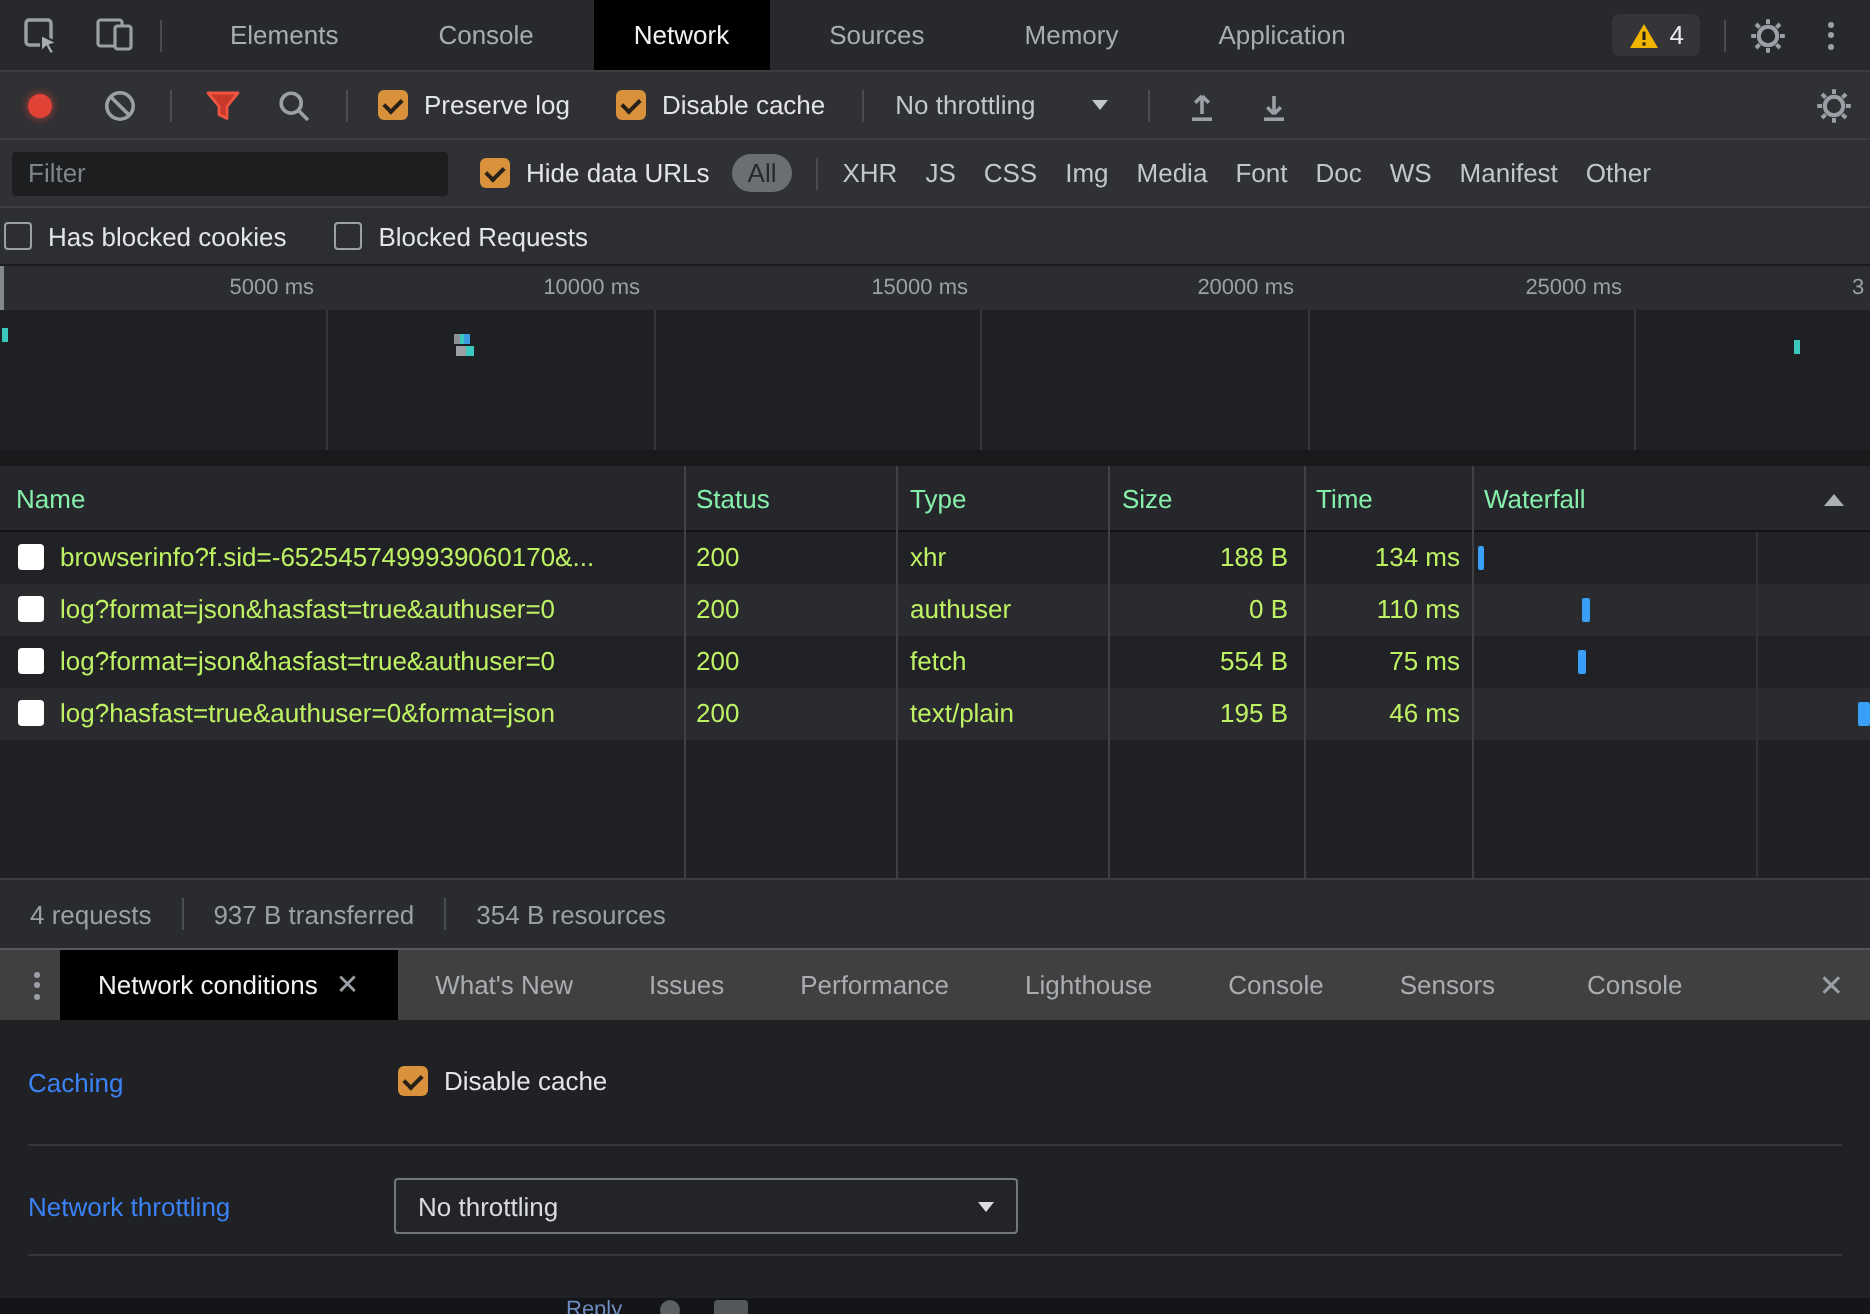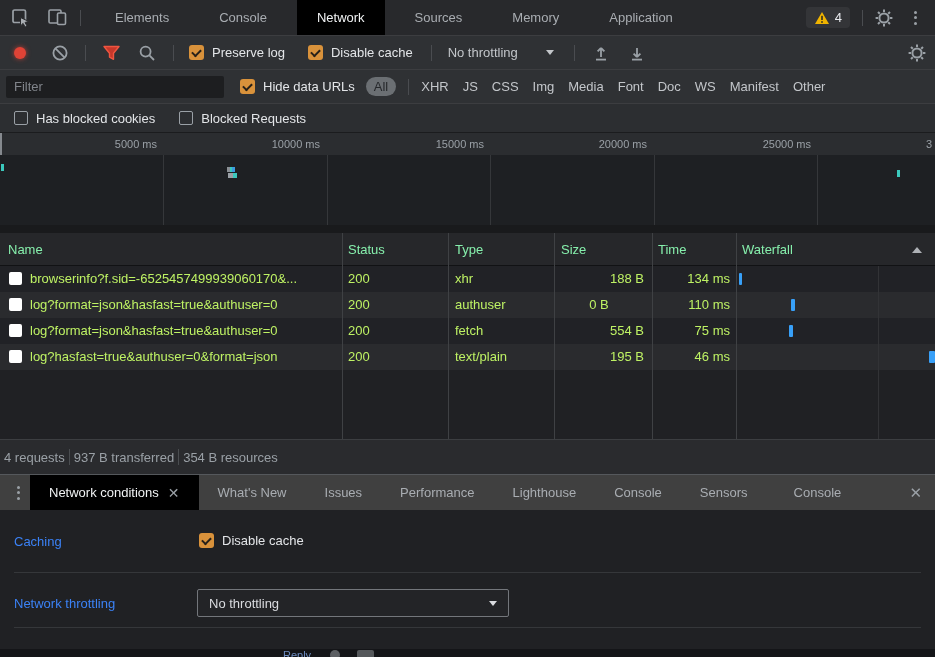--- a/index.html
+++ b/index.html
@@ -28,21 +28,21 @@
 
   
   .filter-bar { position:absolute; top:70px; left:0; width:935px; height:34px; background:#2f3134; border-bottom:1px solid #3c3d40; display:flex; align-items:center; }
   .filter-input { width:218px; height:22px; margin-left:6px; background:#1d1e20; border:none; outline:none; border-radius:2px; color:#dadce0; padding:0 8px; font-size:13px; font-family:inherit; }
   .filter-input::placeholder { color:#80848a; }
   .chip { color:#c3c6ca; }
   .chip.active { background:#6b6f73; color:#26282b; border-radius:10px; padding:2px 8px; }
   .chip-row { display:flex; align-items:center; column-gap:14px; margin-left:12px; }
 
   
-  .options-row { position:absolute; top:104px; left:0; width:935px; height:29px; background:#2c2e31; border-bottom:1px solid #1b1c1e; display:flex; align-items:center; gap:24px; padding-left:14px; }
+  .options-row { position:absolute; top:104px; left:0; width:935px; height:29px; background:#2c2e31; border-bottom:1px solid #1b1c1e; display:flex; align-items:center; gap:24px; padding-left:2px; }
 
   
   .overview { position:absolute; top:133px; left:0; width:935px; height:100px; background:#1e2023; }
   .ov-labels { position:absolute; top:0; left:0; width:935px; height:22px; background:#2b2d30; }
   .ov-label { position:absolute; top:0; height:22px; line-height:22px; font-size:11px; color:#9aa0a6; text-align:right; }
   .ov-grid { position:absolute; top:0; width:1px; height:92px; background:#35373a; }
   .ov-foot { position:absolute; top:92px; left:0; width:935px; height:8px; background:#191a1c; }
   .ov-handle { position:absolute; top:0; left:0; width:2px; height:22px; background:#85898e; }
   .mark { position:absolute; }
 
@@ -55,21 +55,21 @@
   .net-row { position:absolute; left:0; width:935px; height:26px; }
   .net-row.odd { background:#212226; }
   .net-row.even { background:#2a2b2e; }
   .cell { position:absolute; top:0; height:26px; line-height:26px; color:#bef264; white-space:nowrap; overflow:hidden; }
   .file-ico { position:absolute; left:9px; top:6px; width:13px; height:13px; background:#fff; border-radius:2px; }
   .wf-bar { position:absolute; top:7px; height:12px; background:#38a0f8; border-radius:1px; }
   .sort-tri { position:absolute; right:13px; top:14px; width:0; height:0; border-left:5px solid transparent; border-right:5px solid transparent; border-bottom:6px solid #aeb1b6; }
 
   
   .summary { position:absolute; top:439px; left:0; width:935px; height:35px; background:#2a2b2e; border-top:1px solid #3c3e41; display:flex; align-items:center; color:#9aa0a6; }
-  .summary .item { padding:0 4px;text-align:right; }
+  .summary .item { padding:0 15px;text-align:right; }
   .summary .sep { width:1px; height:16px; background:#4a4d50; }
 
   
   .drawer-tabs { position:absolute; top:474px; left:0; width:935px; height:36px; background:#404040; border-top:1px solid #55585c; display:flex; align-items:center; }
   .d-tab { height:36px; display:flex; align-items:center; padding:0 19px; color:#a9adb2; }
   .d-tab.active { background:#000; color:#f1f3f4; gap:9px; }
   .tab-close { color:#9aa0a6; font-size:14px; }
   .kebab { display:flex; flex-direction:column; gap:2.5px; align-items:center; justify-content:center; width:24px; }
   .kebab i { width:3px; height:3px; border-radius:50%; background:#9aa0a6; }
 
@@ -268,21 +268,21 @@
       <span class="cell" style="left:455px">xhr</span>
       <span class="cell" style="left:554px;width:90px;text-align:right">188 B</span>
       <span class="cell" style="left:652px;width:78px;text-align:right">134 ms</span>
       <span class="wf-bar" style="left:739px;width:3px"></span>
     </div>
     <div class="net-row even" style="top:59px">
       <span class="file-ico"></span>
       <span class="cell" style="left:30px;width:305px">log?format=json&amp;hasfast=true&amp;authuser=0</span>
       <span class="cell" style="left:348px">200</span>
       <span class="cell" style="left:455px">authuser</span>
-      <span class="cell" style="left:554px;width:90px;text-align:center">0 B</span>
+      <span class="cell" style="left:554px;width:90px;text-align:right">0 B</span>
       <span class="cell" style="left:652px;width:78px;text-align:right">110 ms</span>
       <span class="wf-bar" style="left:791px;width:4px"></span>
     </div>
     <div class="net-row odd" style="top:85px">
       <span class="file-ico"></span>
       <span class="cell" style="left:30px;width:305px">log?format=json&amp;hasfast=true&amp;authuser=0</span>
       <span class="cell" style="left:348px">200</span>
       <span class="cell" style="left:455px">fetch</span>
       <span class="cell" style="left:554px;width:90px;text-align:right">554 B</span>
       <span class="cell" style="left:652px;width:78px;text-align:right">75 ms</span>

